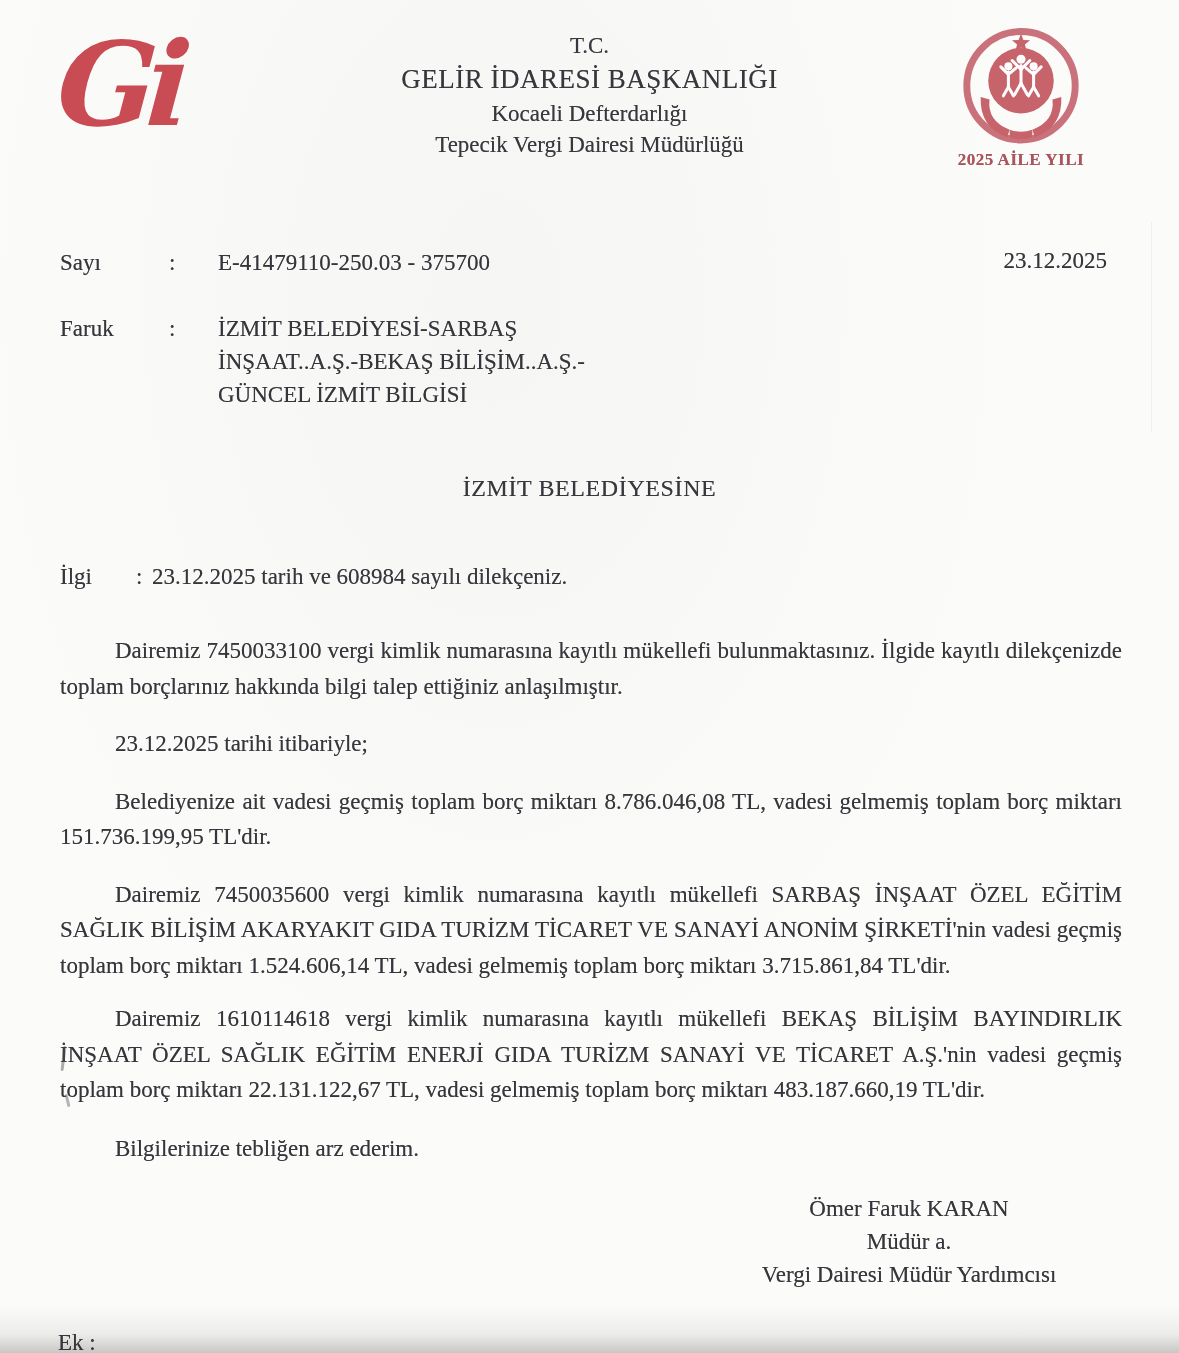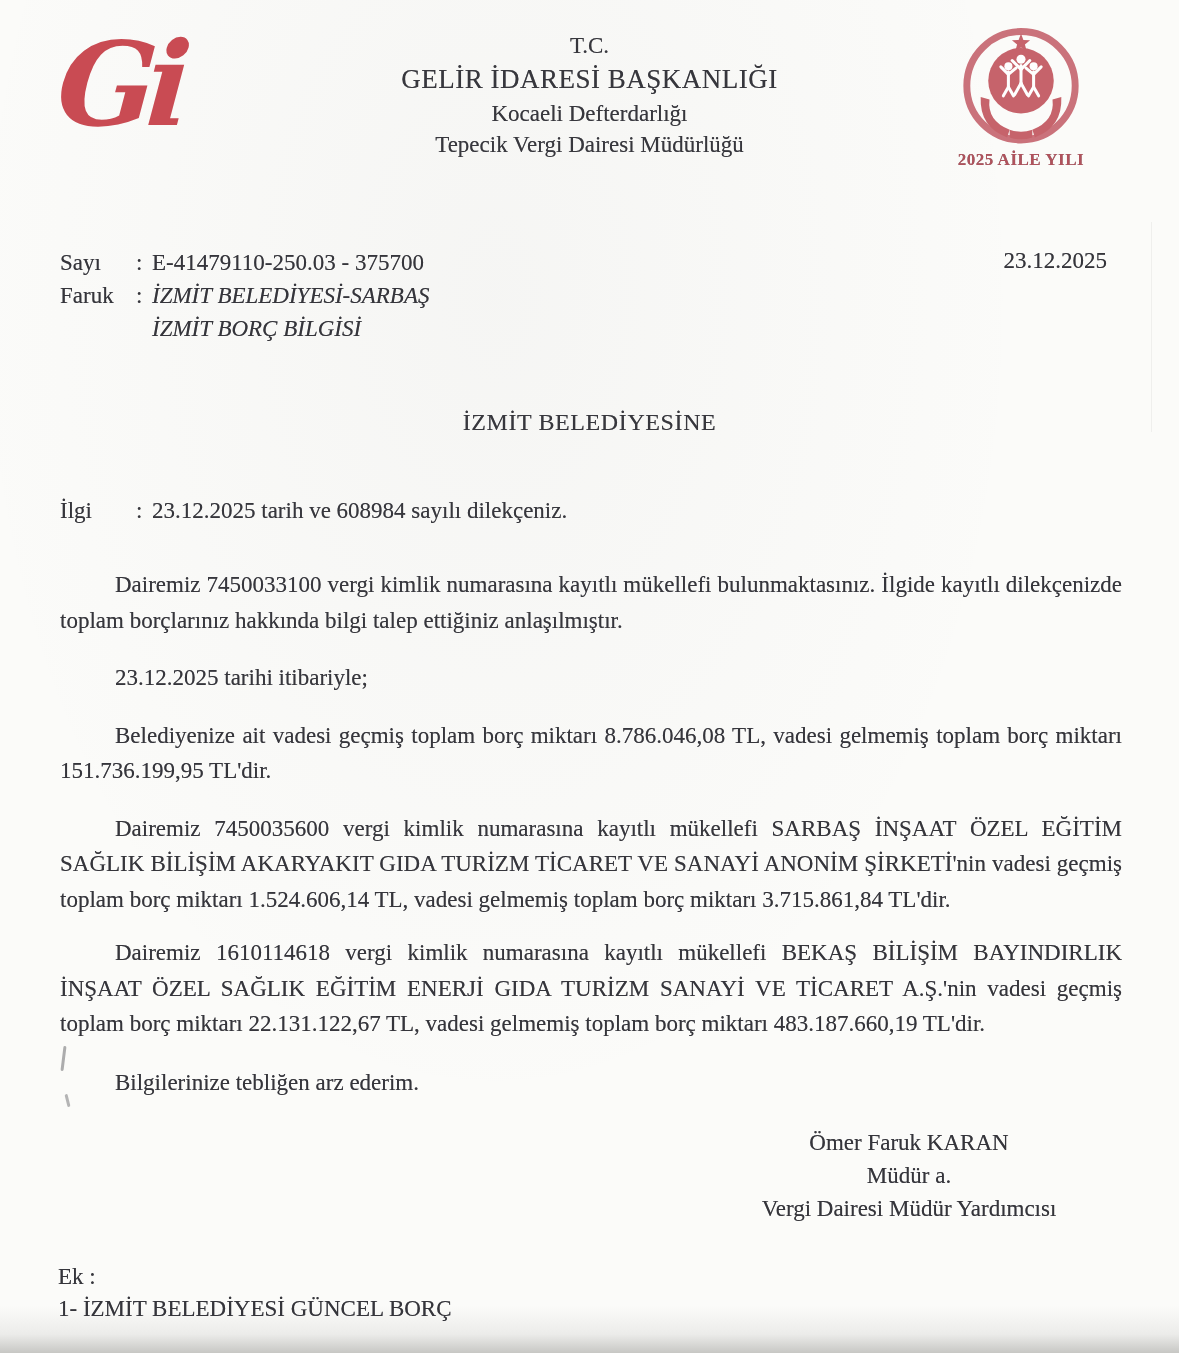--- a/index.html
+++ b/index.html
@@ -41,23 +41,23 @@
 
   .emblem-box { width:200px; display:flex; flex-direction:column; align-items:center; }
   .emblem-svg { width:126px; height:126px; opacity:0.88; }
   .emblem-caption {
     font-size:17px; font-weight:bold; color:#b0525c;
     letter-spacing:0.5px; margin-top:0;
   }
 
   
   .meta { position:relative; margin:76px 58px 0 60px; font-size:23px; }
-  .meta-grid { display:grid; grid-template-columns:76px 16px 560px; line-height:33px; }
+  .meta-grid { display:grid; grid-template-columns:76px 16px 560px; line-height:33px;gap:33px; }
   .meta-grid .cell { white-space:nowrap; }
-  .konu-line { display:block;font-style:italic; }
+  .konu-line { display:block; }
   .doc-date { position:absolute; top:2px; right:14px; font-size:23px; }
 
   
   .recipient {
     margin:64px 0 0; text-align:center;
     font-size:24px; font-weight:normal; letter-spacing:0.6px;
   }
 
   
   .ilgi { display:grid; grid-template-columns:76px 16px auto; margin:58px 58px 0 60px; font-size:23px; line-height:33px; }
@@ -141,21 +141,22 @@
 
   <section class="meta">
     <div class="meta-grid">
       <div class="cell">Sayı</div>
       <div class="cell">:</div>
       <div class="cell">E-41479110-250.03 - 375700</div>
       <div class="cell">Faruk</div>
       <div class="cell">:</div>
       <div>
         <span class="konu-line">İZMİT BELEDİYESİ-SARBAŞ</span>
-        <span class="konu-line">İZMİT BORÇ BİLGİSİ</span>
+        <span class="konu-line">İNŞAAT..A.Ş.-BEKAŞ BİLİŞİM..A.Ş.-</span>
+        <span class="konu-line">GÜNCEL İZMİT BİLGİSİ</span>
       </div>
     </div>
     <div class="doc-date">23.12.2025</div>
   </section>
 
   <h1 class="recipient">İZMİT BELEDİYESİNE</h1>
 
   <div class="ilgi">
     <div>İlgi</div>
     <div>:</div>

